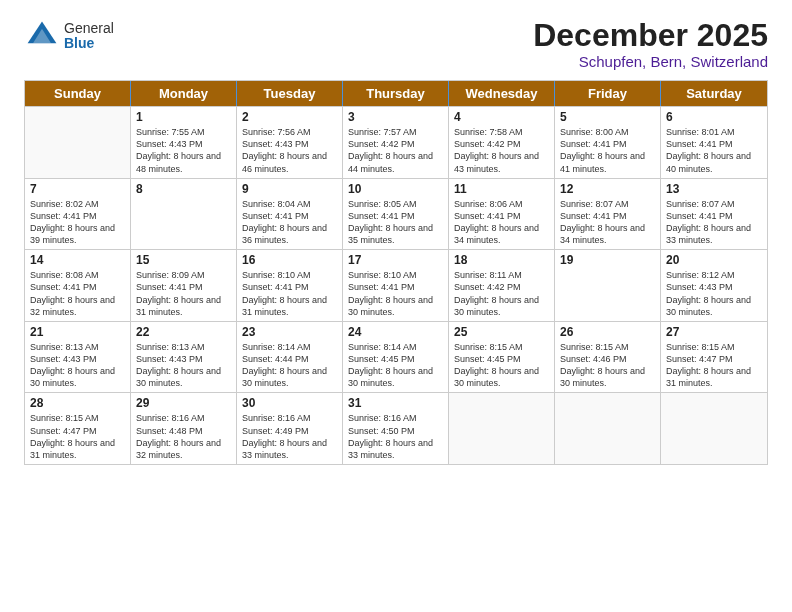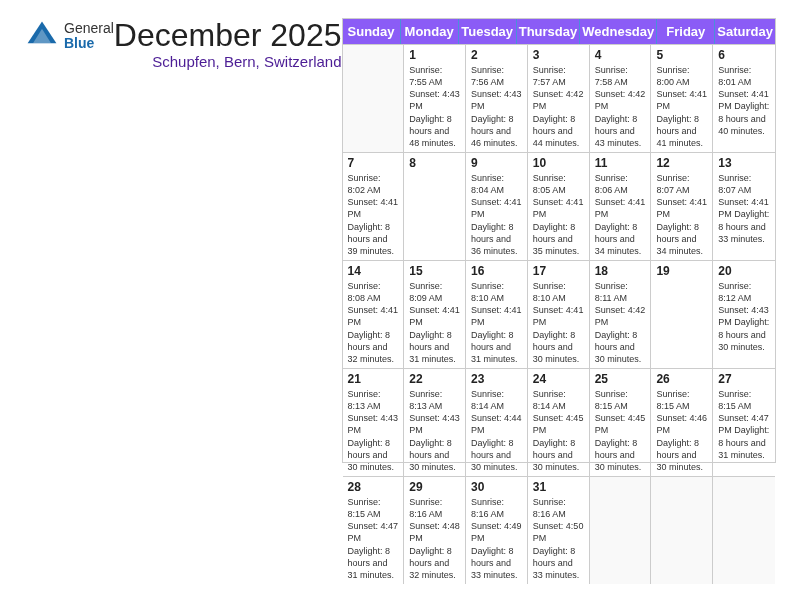--- a/index.html
+++ b/index.html
@@ -6,23 +6,23 @@
     body {
       font-family: Arial, sans-serif;
       background: #fff;
       width: 792px;
       height: 612px;
       overflow: hidden;
     }
     .page {
       width: 792px;
       height: 475px;
-      padding: 18px 16px 12px 24px;
-      display: flex;
-      flex-direction: row;
+      padding: 18px 24px 12px 24px;
+      display: flex;
+      flex-direction: column;
     }
     .header {
       display: flex;
       justify-content: space-between;
       align-items: flex-start;
       margin-bottom: 10px;
     }
     .logo {
       display: flex;
       align-items: center;
@@ -45,38 +45,38 @@
     }
     .logo-icon {
       width: 36px;
       height: 36px;
     }
     .title-block {
       text-align: right;
     }
     .month-title {
       font-size: 32px;
-      font-weight: normal;
+      font-weight: bold;
       color: #222;
       line-height: 1.1;
     }
     .subtitle {
       font-size: 15px;
       color: #4c1d95;
     }
     .calendar {
       flex: 1;
       display: flex;
       flex-direction: column;
       border: 1px solid #ccc;
     }
     .cal-header-row {
       display: grid;
       grid-template-columns: repeat(7, 1fr);
-      background: #8b5cf6;
+      background: #a16207;
     }
     .cal-header-cell {
       color: #fff;
       text-align: center;
       font-size: 13px;
       font-weight: bold;
       padding: 5px 2px;
       border-right: 1px solid #4a90d9;
     }
     .cal-header-cell:last-child { border-right: none; }

